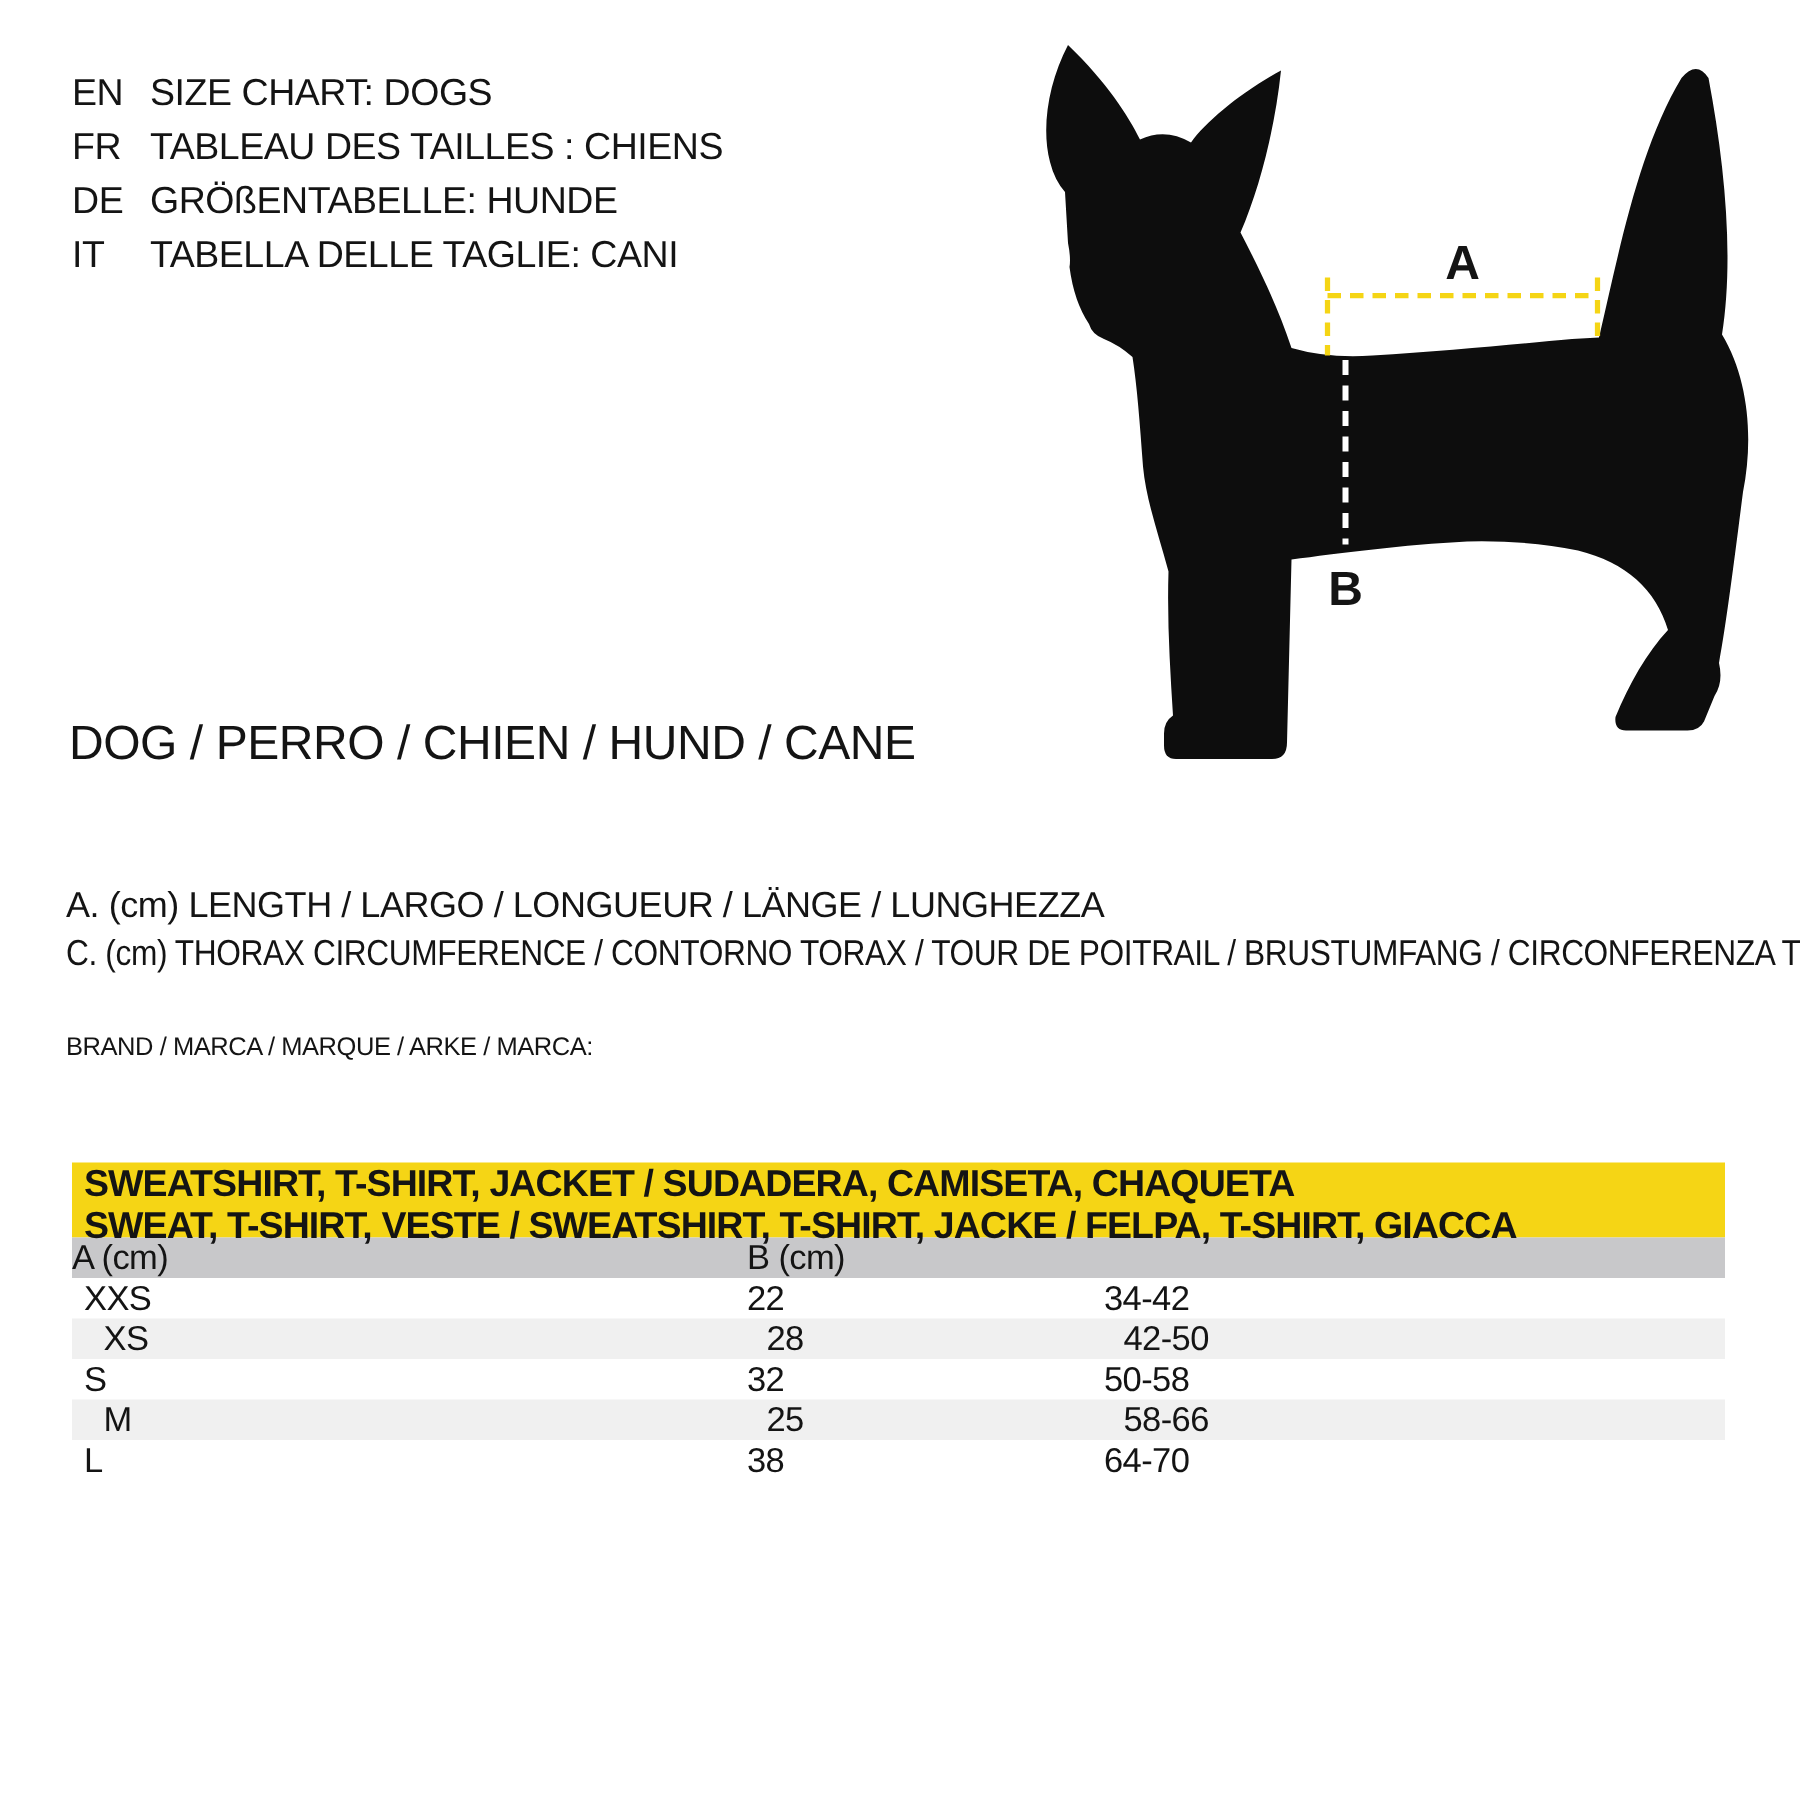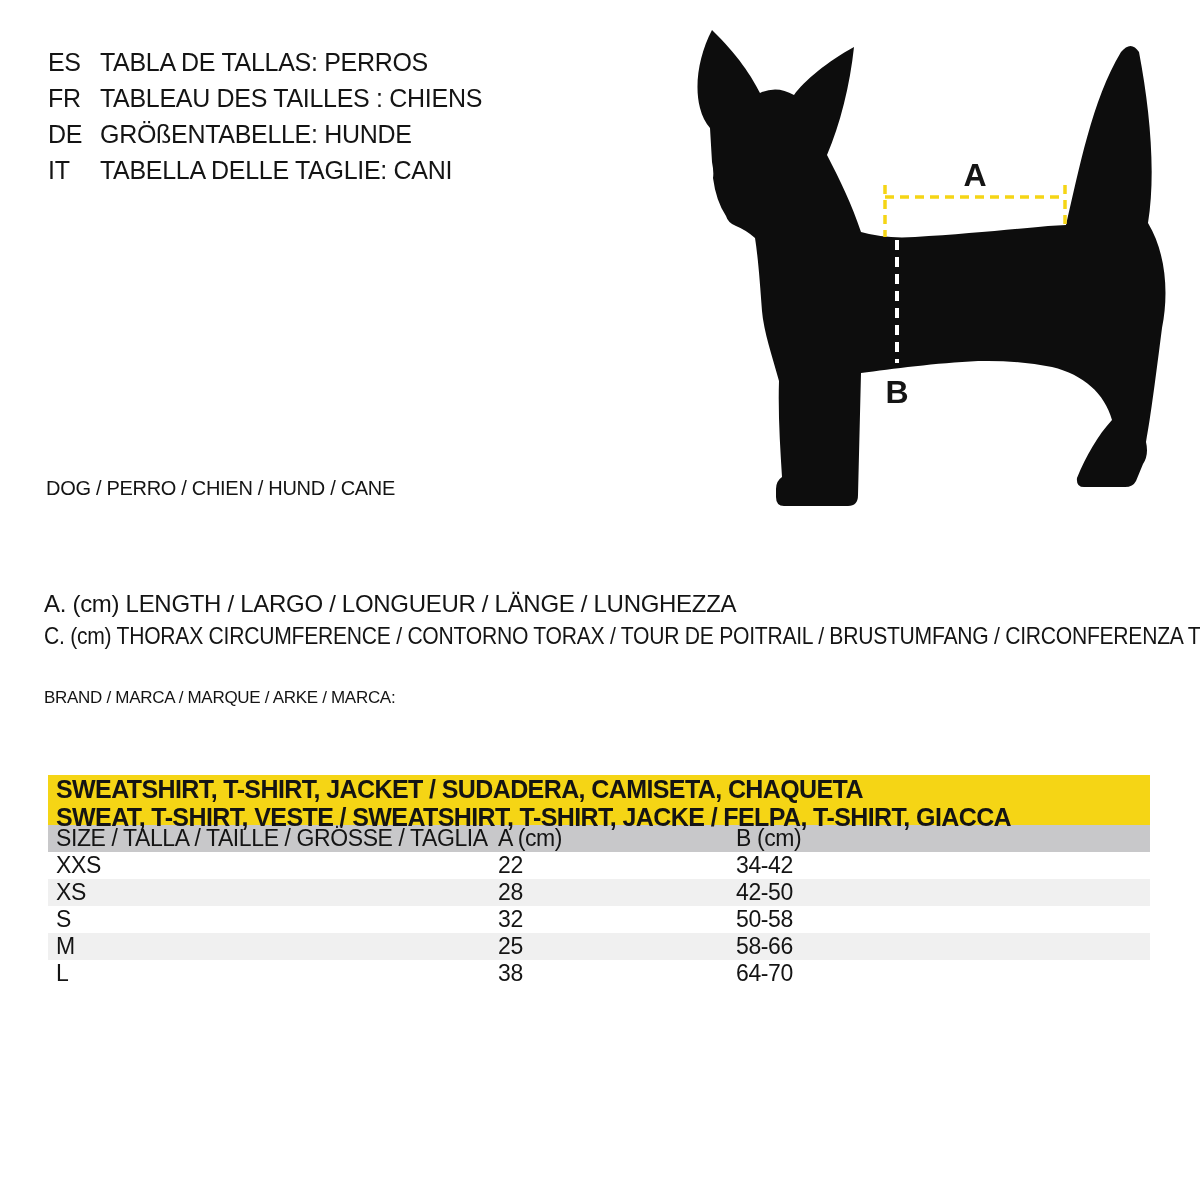--- a/index.html
+++ b/index.html
@@ -22,45 +22,45 @@
   .lang-title{white-space:nowrap;}
 
   
   .dog-wrap{position:absolute;left:680px;top:25px;width:495px;height:485px;}
   .dog-wrap svg{display:block;width:100%;height:100%;}
   .marker-text{font:bold 32px "Liberation Sans", sans-serif;fill:var(--ink);}
   .dash-yellow{stroke:var(--yellow);stroke-width:3.5;stroke-dasharray:9 6;fill:none;}
   .dash-white{stroke:var(--b-line);stroke-width:4;stroke-dasharray:10 7;fill:none;}
 
   
-  .animal-label{position:absolute;left:46px;top:477px;font-size:20px;letter-spacing:-0.3px;white-space:nowrap;}
+  .animal-label{position:absolute;left:46px;top:477px;font-size:32px;letter-spacing:-0.3px;white-space:nowrap;}
   .measure-block{position:absolute;left:44px;top:588px;}
   .measure-line{font-size:24px;letter-spacing:-0.3px;line-height:32px;white-space:nowrap;}
   .squeeze{transform:scaleX(0.88);transform-origin:left center;}
   .brand-label{position:absolute;left:44px;top:688px;font-size:17px;letter-spacing:-0.3px;white-space:nowrap;}
 
   
   .size-table{position:absolute;left:48px;top:775px;width:1102px;}
   .banner{background:var(--yellow);height:50px;display:flex;flex-direction:column;justify-content:flex-start;padding-left:8px;}
   .banner div{font-size:25px;font-weight:bold;letter-spacing:-0.6px;line-height:28px;white-space:nowrap;}
   .tbl-row{display:grid;grid-template-columns:450px 238px 140px auto;height:27px;align-items:center;font-size:23px;letter-spacing:-0.4px;}
   .tbl-header{background:var(--header-gray);}
   .cell-size{padding-left:8px;white-space:nowrap;}
   .cell-a,.cell-b{text-align:left;}
-  .row-alt{background:var(--row-alt);}
+  .row-alt{background:var(--row-alt);padding-left:13px;}
 </style>
 </head>
 <body>
 
 <div class="canvas">
 
   <div class="lang-block">
     <div class="lang-row">
-      <span class="lang-code">ES</span>
-      <span class="lang-title">TABLA DE TALLAS: PERROS</span>
+      <span class="lang-code">EN</span>
+      <span class="lang-title">SIZE CHART: DOGS</span>
     </div>
     <div class="lang-row">
       <span class="lang-code">FR</span>
       <span class="lang-title">TABLEAU DES TAILLES : CHIENS</span>
     </div>
     <div class="lang-row">
       <span class="lang-code">DE</span>
       <span class="lang-title">GRÖßENTABELLE: HUNDE</span>
     </div>
     <div class="lang-row">
@@ -128,21 +128,20 @@
   </div>
 
   <div class="brand-label">BRAND / MARCA / MARQUE / ARKE / MARCA:</div>
 
   <div class="size-table">
     <div class="banner">
       <div>SWEATSHIRT, T-SHIRT, JACKET / SUDADERA, CAMISETA, CHAQUETA</div>
       <div>SWEAT, T-SHIRT, VESTE / SWEATSHIRT, T-SHIRT, JACKE / FELPA, T-SHIRT, GIACCA</div>
     </div>
     <div class="tbl-row tbl-header">
-      <div class="cell-size">SIZE / TALLA / TAILLE / GRÖSSE / TAGLIA</div>
       <div class="cell-a">A (cm)</div>
       <div class="cell-b">B (cm)</div>
       <div></div>
     </div>
     <div class="tbl-row">
       <div class="cell-size">XXS</div>
       <div class="cell-a">22</div>
       <div class="cell-b">34-42</div>
       <div></div>
     </div>

